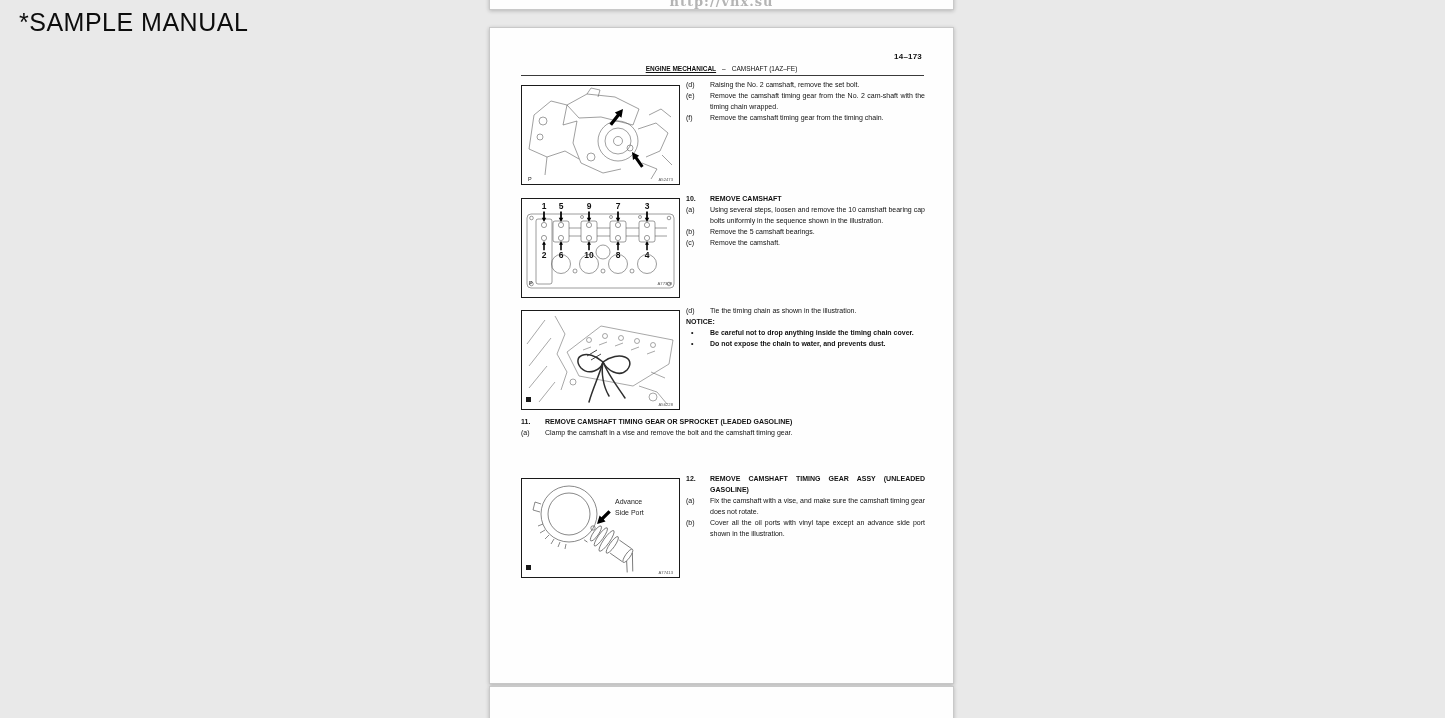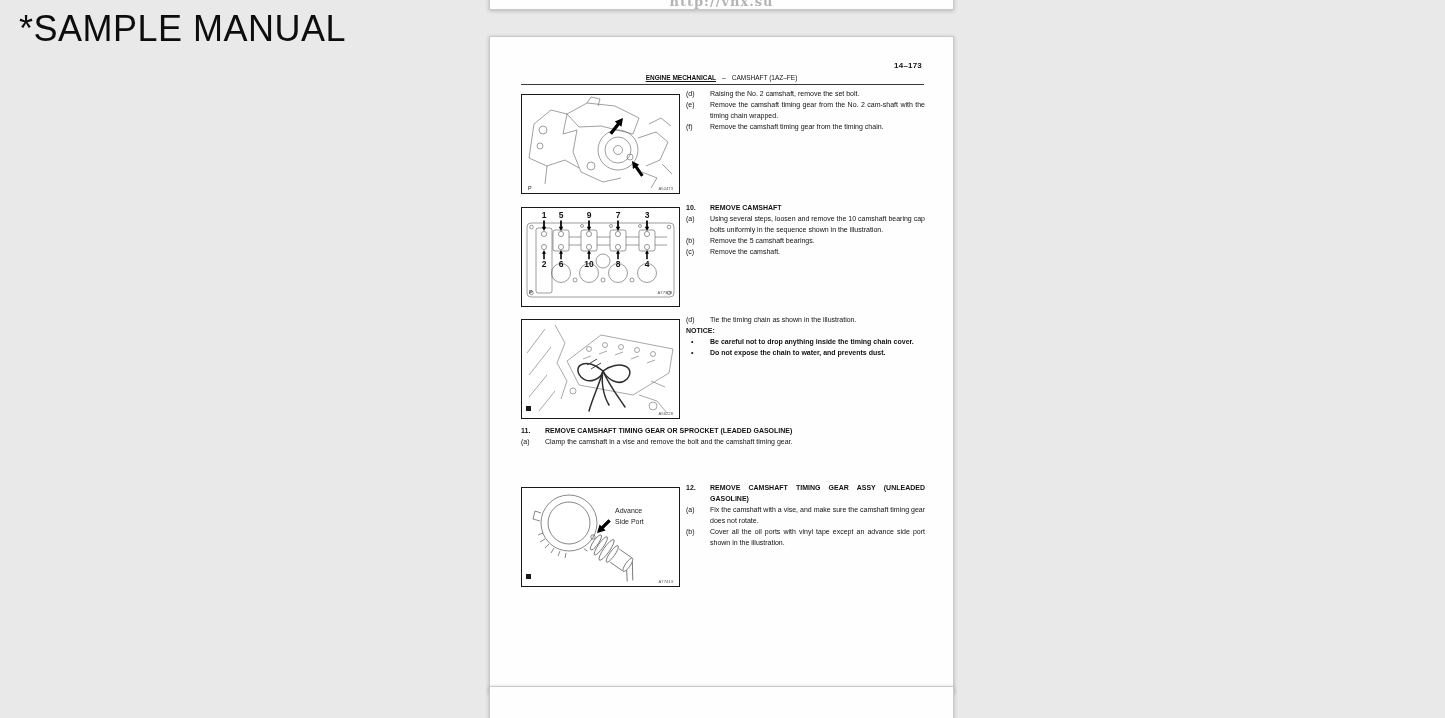--- a/index.html
+++ b/index.html
@@ -1,24 +1,24 @@
 <!DOCTYPE html>
 <html><head>
 <meta charset="utf-8">
 <style>
   * { margin:0; padding:0; box-sizing:border-box; }
   html,body { width:1445px; height:718px; overflow:hidden; }
   body { background:#e9e9e9; font-family:"Liberation Sans","DejaVu Sans",sans-serif; position:relative; color:#111; }
 
-  .sample-label { position:absolute; left:19px; top:8px; font-size:36px; color:#0d0d0d; letter-spacing:.5px; }
+  .sample-label { position:absolute; left:19px; top:8px; font-size:25px; color:#0d0d0d; letter-spacing:.5px; }
 
   .doc-column { position:absolute; left:489px; top:0; width:390px; height:718px; }
   .page { position:absolute; left:0; width:465px; background:#fefefe; border:1px solid #c9c9c9; box-shadow:0 1px 4px rgba(0,0,0,.22); }
   .page-prev { top:-31px; height:41px; }
-  .page-main { top:36px; height:657px;padding-left:40px; }
+  .page-main { top:27px; height:657px;padding-left:40px; }
   .page-next { top:686px; height:60px; }
 
   .watermark { position:absolute; bottom:0px; left:0; width:100%; text-align:center;
                font-family:"DejaVu Serif",serif; font-weight:bold; font-size:13px;
                color:#b4b4b4; letter-spacing:1px; }
 
   .page-number { position:absolute; top:24px; right:31px; font-size:8px; font-weight:bold; letter-spacing:.2px; }
   .page-header { position:absolute; top:37px; left:0; width:100%; text-align:center; font-size:6.5px; }
   .hdr-section { font-weight:bold; text-decoration:underline; }
   .hdr-sep { padding:0 6px; }

